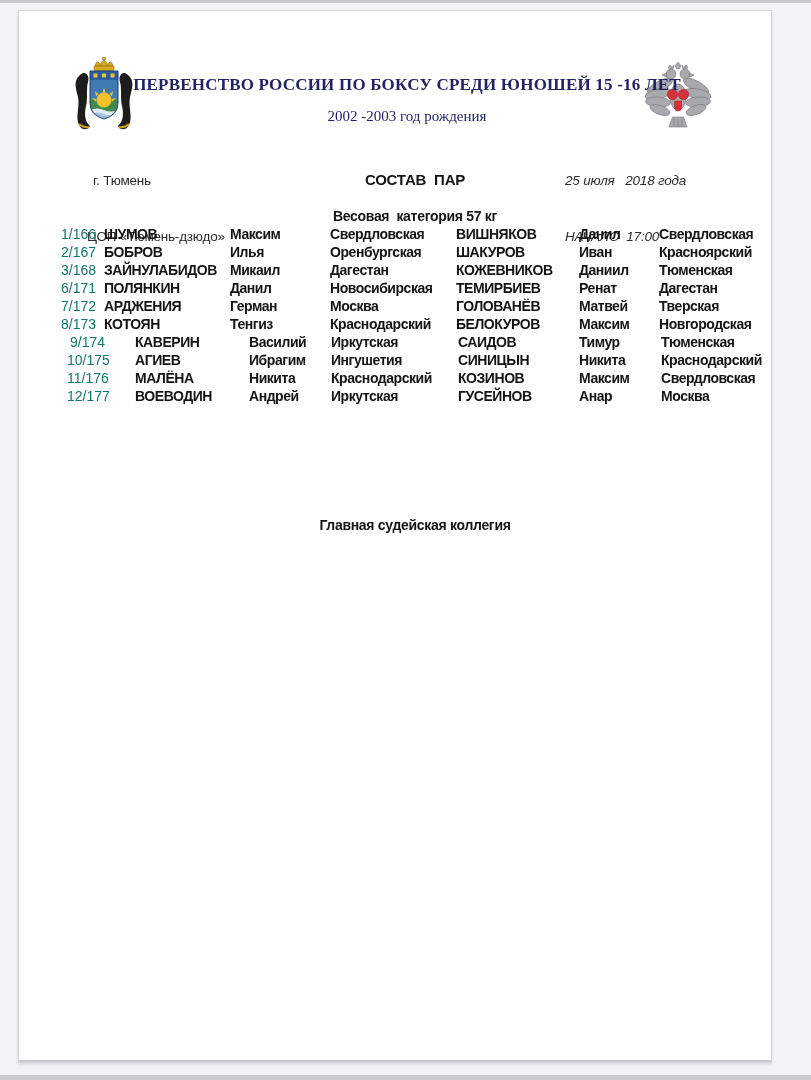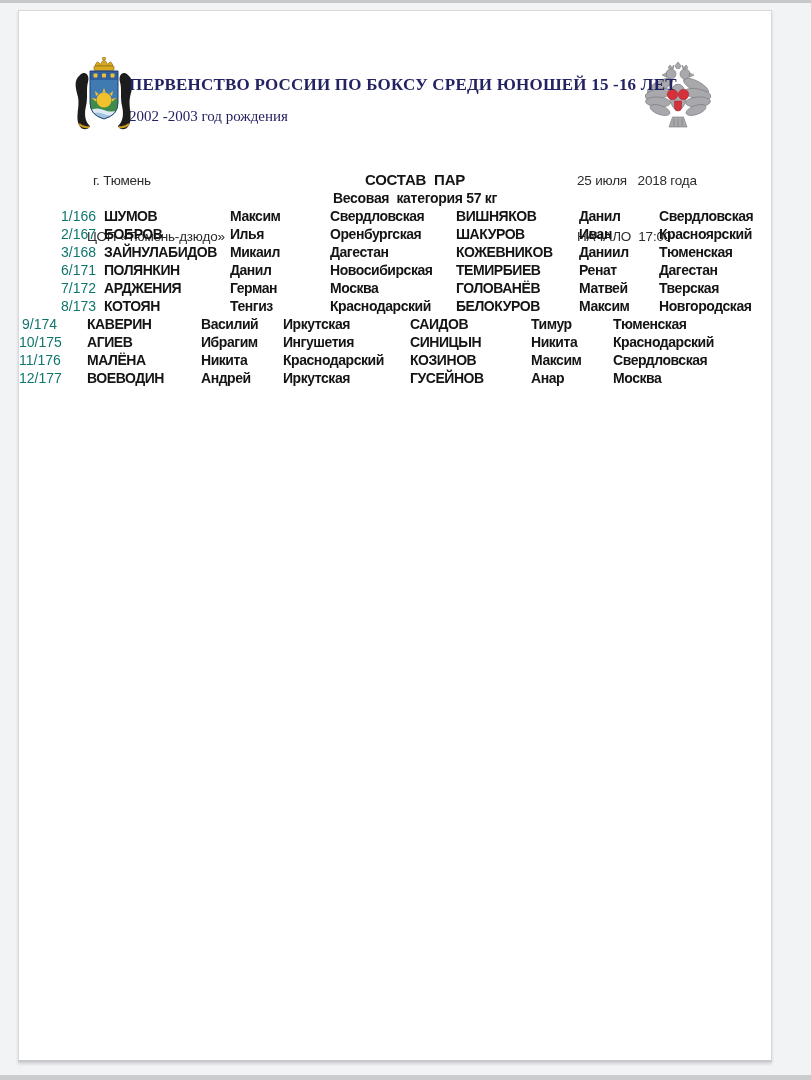--- a/index.html
+++ b/index.html
@@ -21,45 +21,45 @@
     box-shadow:0 2px 3px rgba(0,0,0,.14);
     box-sizing:border-box;
   }
 
   
   .crest-left{position:absolute;left:48px;top:46px;width:74px;height:76px;}
   .crest-right{position:absolute;left:626px;top:50px;width:66px;height:74px;}
 
   .title-block{
     position:absolute;left:110px;right:86px;top:64px;
-    text-align:left;color:#232363;
+    text-align:center;color:#232363;
     font-family:"Liberation Serif",serif;
   }
   .doc-title{font-size:17px;font-weight:bold;white-space:nowrap;letter-spacing:.2px;line-height:20px;}
   .doc-subtitle{font-size:15px;line-height:19px;margin-top:12px;white-space:pre;}
 
   .meta{font-size:13.5px;color:#2c2c2c;line-height:18.5px;letter-spacing:-.2px;white-space:pre;}
   .meta-left{position:absolute;left:68px;top:124px;}
   .meta-left .city{padding-left:6px;}
-  .meta-right{position:absolute;left:558px;top:124px;}
+  .meta-right{position:absolute;left:546px;top:124px;font-style:italic;}
 
   
   .content{position:absolute;left:0;right:0;top:159px;color:#141414;}
   .centered{margin-left:40px;text-align:center;white-space:pre;}
   .section-title{font-size:15px;font-weight:bold;line-height:19px;letter-spacing:-.2px;}
-  .cat-label{font-size:14px;font-weight:bold;line-height:17px;margin-top:1px;letter-spacing:-.3px;}
+  .cat-label{font-size:14px;font-weight:bold;line-height:17px;margin-top:19px;letter-spacing:-.3px;}
   .category + .category .cat-label{margin-top:12px;}
 
   .rows{margin-right:14px;}
   .row{
     display:grid;line-height:18px;font-size:14px;font-weight:bold;
     letter-spacing:-.45px;white-space:nowrap;
   }
   .cat-0 .row{grid-template-columns:45px 126px 100px 126px 123px 80px 1fr;padding-left:40px;}
-  .cat-1 .row{grid-template-columns:46px 136px 82px 127px 121px 82px 1fr;}
+  .cat-1 .row{grid-template-columns:46px 136px 82px 127px 121px 82px 1fr;padding-left:48px;}
   .cat-1 .row .c:nth-child(2){padding-left:8px;margin-left:14px;}
   .c{overflow:visible;}
   .c.num{font-weight:normal;color:#0f766e;text-align:right;padding-right:8px;letter-spacing:0;}
 
   .footer-line{
     position:absolute;left:40px;right:0;top:506px;
     text-align:center;font-size:14px;font-weight:bold;color:#141414;letter-spacing:-.3px;
   }
 </style>
 </head>
@@ -268,16 +268,17 @@
     <span class="c">Иркутская</span>
     <span class="c">ГУСЕЙНОВ</span>
     <span class="c">Анар</span>
     <span class="c">Москва</span>
   </div>
 </div>
   </section>
 </div>
     </div>
 
+    <div class="footer-line">Главная судейская коллегия</div>
   </div>
 
   <div class="edge-bottom"></div>
 </div>
 
 </body></html>

